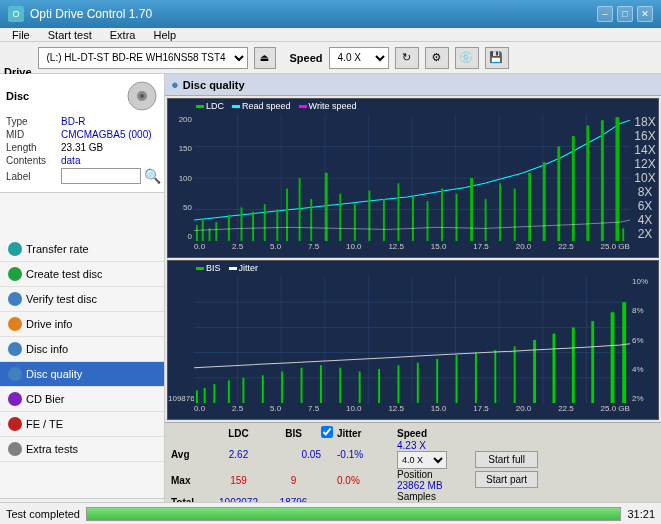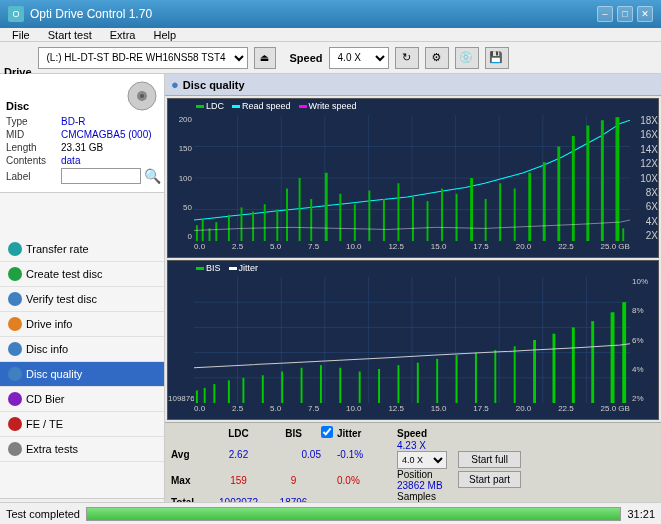--- a/index.html
+++ b/index.html
@@ -26,21 +26,21 @@
     .toolbar-btn { width: 24px; height: 22px; background: #e0e0e0; border: 1px solid #999; display: flex; align-items: center; justify-content: center; cursor: pointer; font-size: 11px; }
 
     
     .main { display: flex; height: calc(524px - 28px - 22px - 32px); }
 
     
     .sidebar { width: 165px; background: #f5f5f5; border-right: 1px solid #ccc; display: flex; flex-direction: column; flex-shrink: 0; }
 
     
     .disc-panel { border-bottom: 1px solid #ccc; padding: 6px; background: white; }
-    .disc-header { display: flex; align-items: flex-end; justify-content: space-between; margin-bottom: 4px; }
+    .disc-header { display: flex; align-items: center; justify-content: space-between; margin-bottom: 4px; }
     .disc-title { font-weight: bold; font-size: 11px; }
     .disc-row { display: flex; margin-bottom: 2px; font-size: 10px; }
     .disc-key { width: 55px; color: #333; flex-shrink: 0; }
     .disc-val { color: #0000cc; }
     .disc-val-black { color: #000; }
     .label-input { border: 1px solid #999; width: 80px; height: 16px; font-size: 10px; padding: 0 2px; }
 
     
     .sidebar-menu { flex: 1; overflow: hidden; margin-top: 44px; }
     .sidebar-item { display: flex; align-items: center; padding: 5px 8px; cursor: pointer; font-size: 11px; border-bottom: 1px solid #e0e0e0; gap: 4px; }
@@ -227,21 +227,21 @@
         </div>
 
         <div class="y-axis" style="font-size:8px;color:#ccc;position:absolute;left:0;top:16px;bottom:16px;width:26px;display:flex;flex-direction:column;justify-content:space-between;align-items:flex-end;padding-right:2px;">
           <span>200</span>
           <span>150</span>
           <span>100</span>
           <span>50</span>
           <span>0</span>
         </div>
 
-        <div style="font-size:10px;color:#ccc;position:absolute;right:0;top:16px;bottom:16px;width:28px;display:flex;flex-direction:column;justify-content:space-between;align-items:flex-end;padding-left:2px;">
+        <div style="font-size:12px;color:#ccc;position:absolute;right:0;top:16px;bottom:16px;width:28px;display:flex;flex-direction:column;justify-content:space-between;align-items:center;padding-left:2px;">
           <span>18X</span>
           <span>16X</span>
           <span>14X</span>
           <span>12X</span>
           <span>10X</span>
           <span>8X</span>
           <span>6X</span>
           <span>4X</span>
           <span>2X</span>
         </div>
@@ -466,21 +466,21 @@
             <td></td>
             <td></td>
             <td>
               <span>Samples</span>
               <span style="color:#0000cc;">381674</span>
             </td>
           </tr>
         </tbody>
           </table>
 
-        <div class="start-btns" style="margin-left:2px;">
+        <div class="start-btns" style="margin-left:19px;">
           <button class="start-btn">Start full</button>
           <button class="start-btn">Start part</button>
         </div>
       </div>
     </div>
   </div>
 </div>
 
 <div class="statusbar">
   <span class="status-text">Test completed</span>

